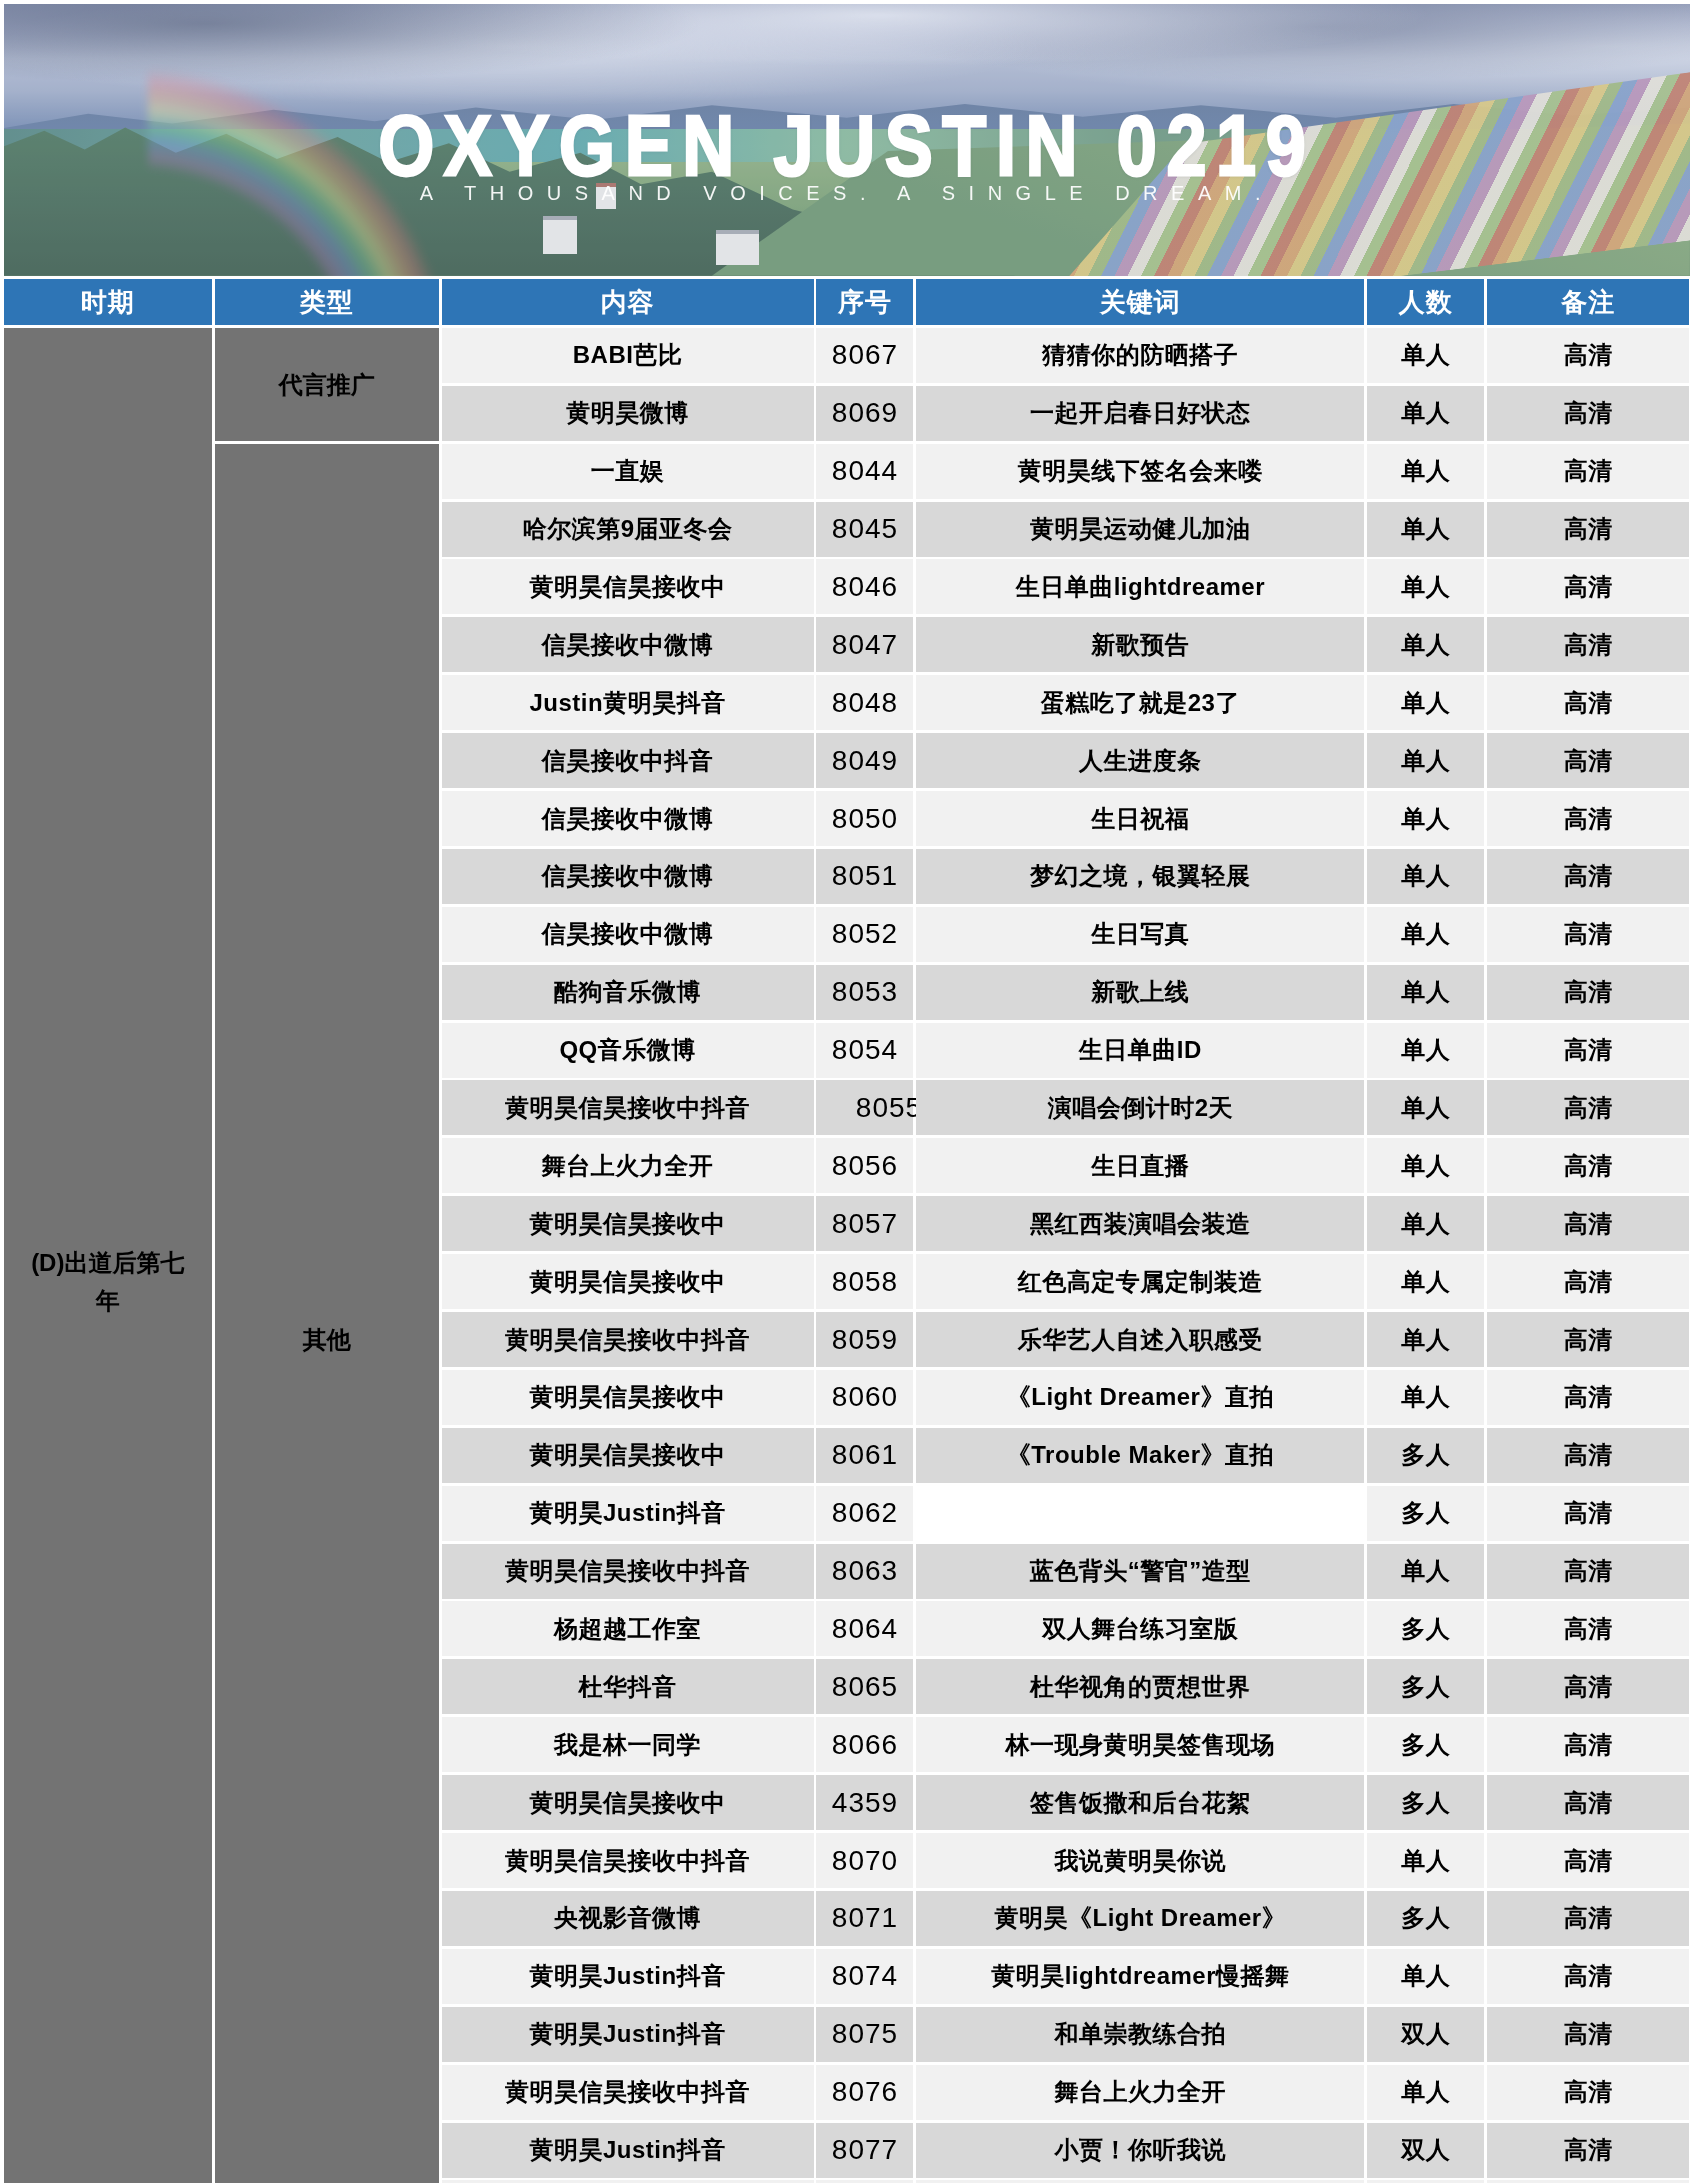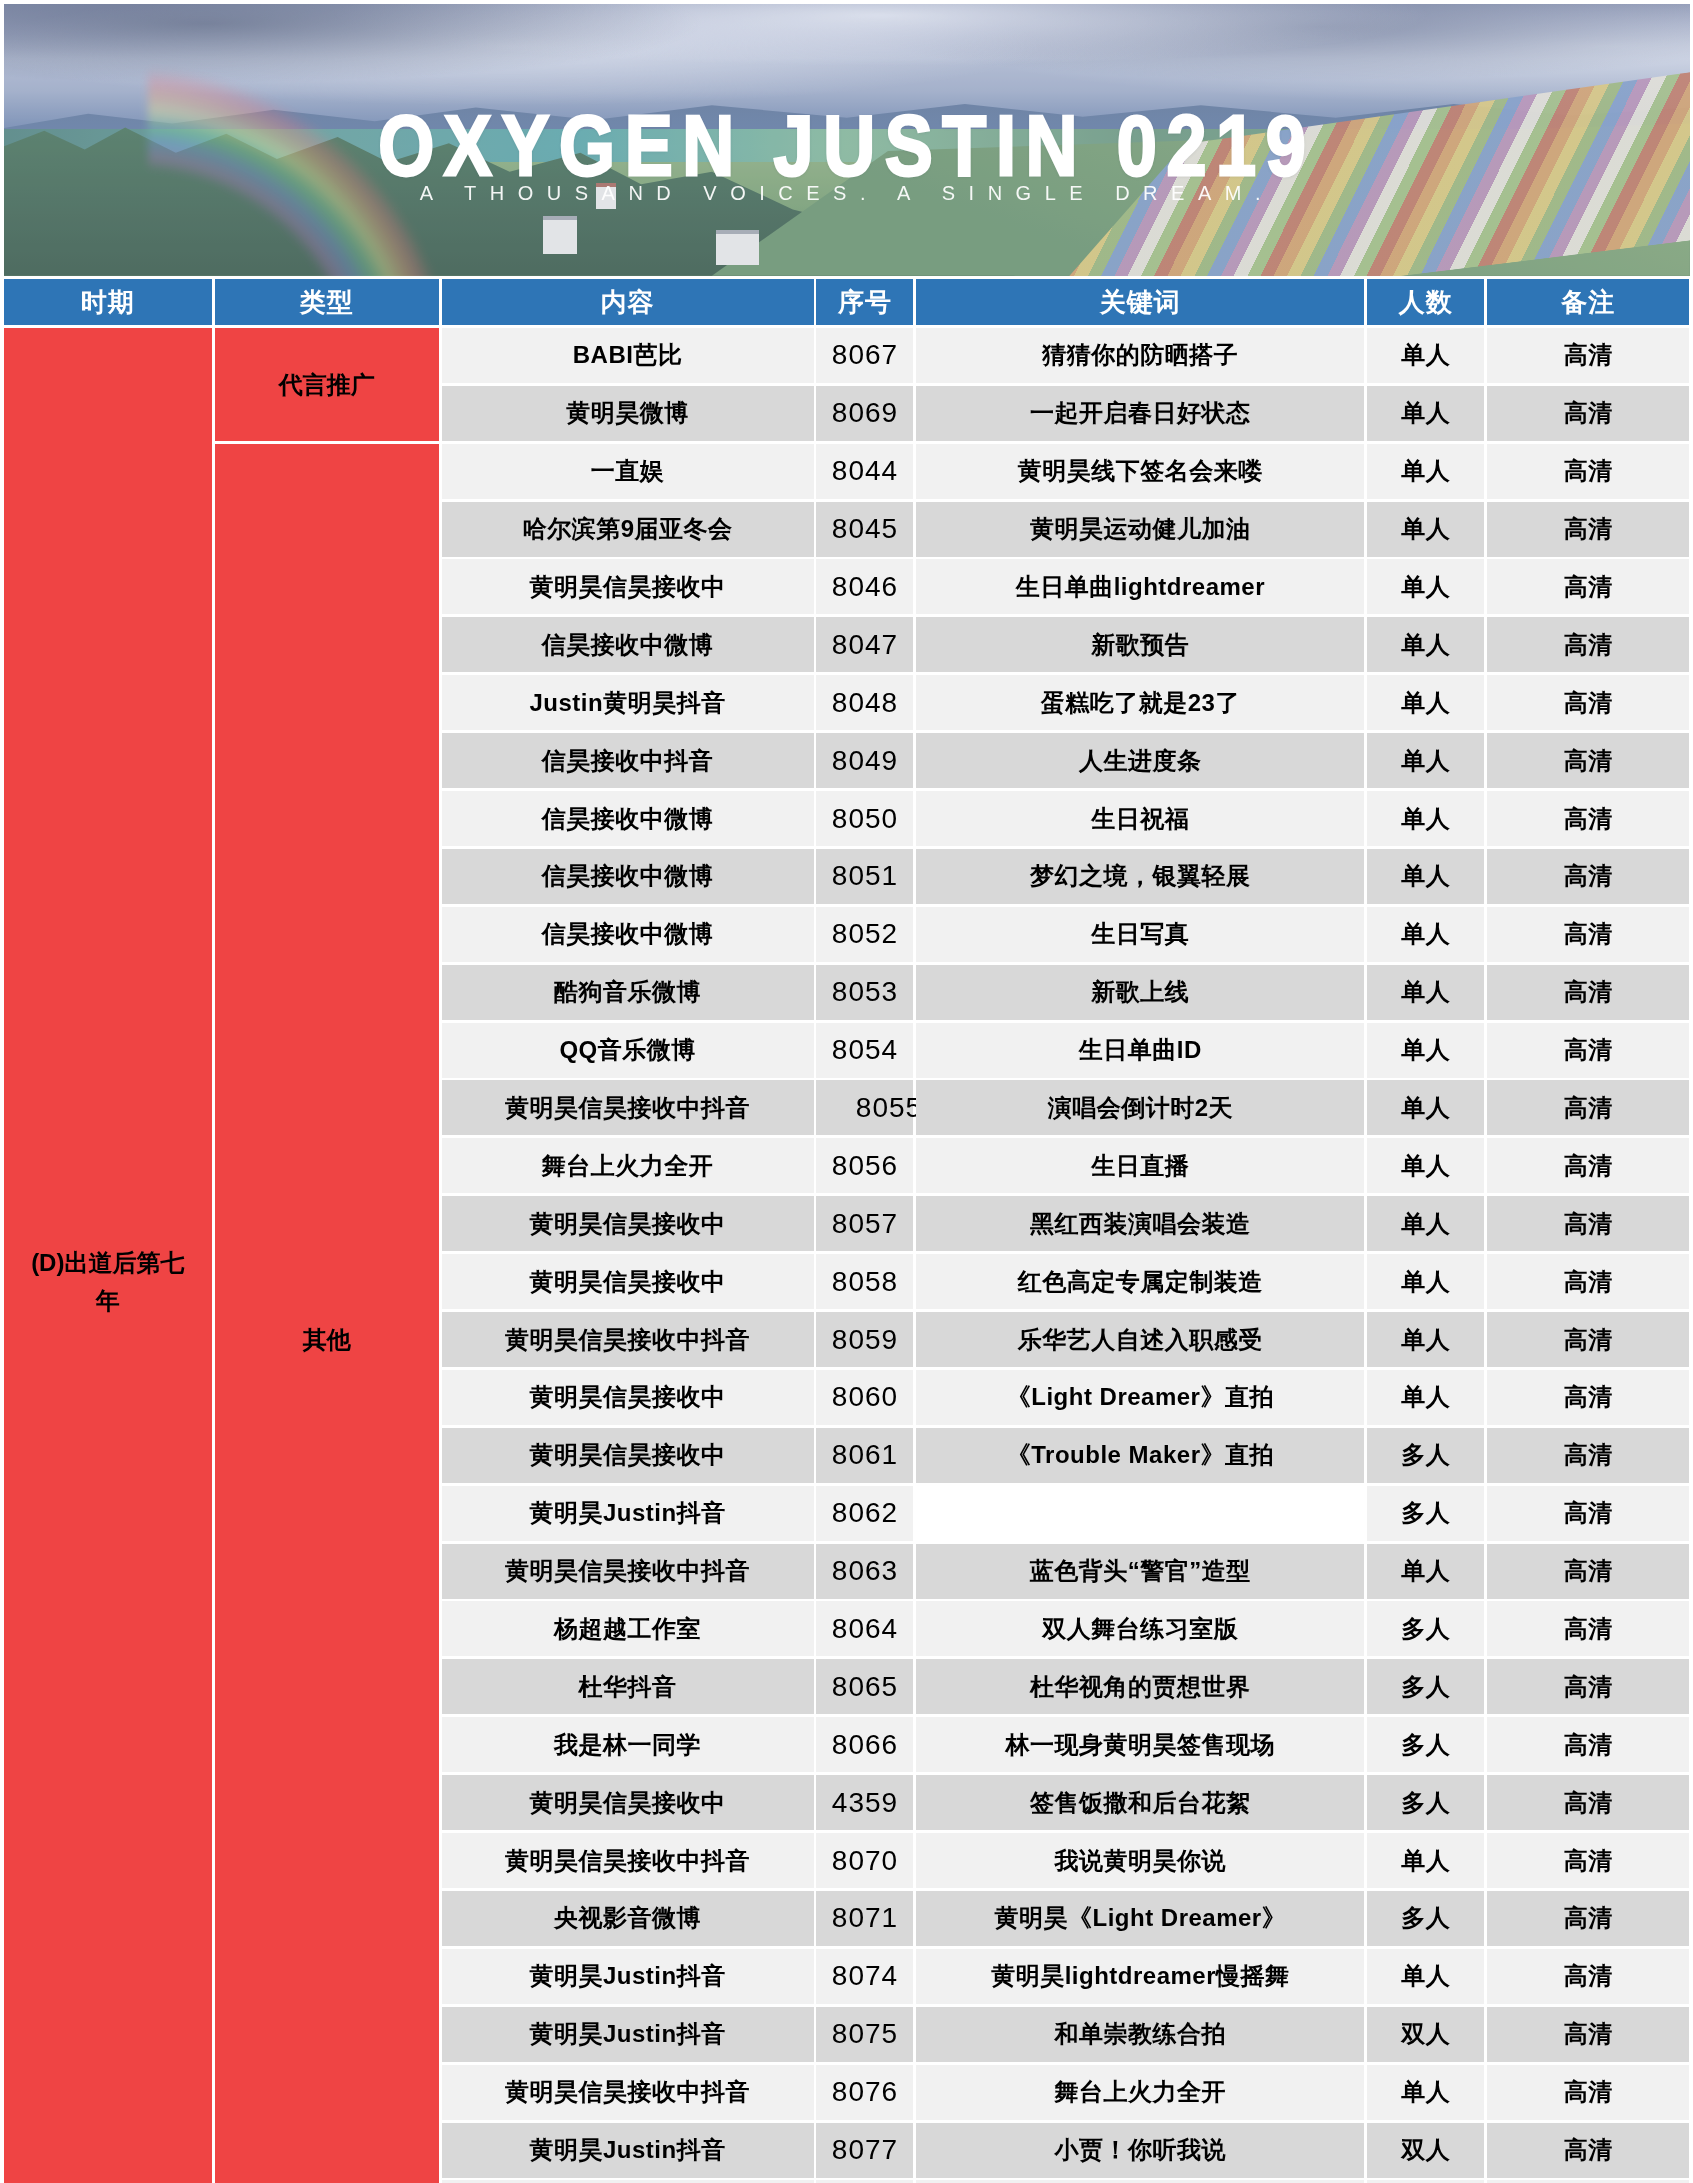--- a/index.html
+++ b/index.html
@@ -67,21 +67,21 @@
     grid-template-columns:208px 224px 372px 97px 448px 117px 202px;
     grid-template-rows:46px repeat(33,55px);
     gap:2.9px;
   }
   .cell{display:flex;align-items:center;justify-content:center;text-align:center;color:#000;}
   .col1{grid-column:1}.col2{grid-column:2}.col3{grid-column:3}.col4{grid-column:4}
   .col5{grid-column:5}.col6{grid-column:6}.col7{grid-column:7}
   .head{grid-row:1;background:#2E75B6;color:#ffffff;font-size:26px;font-weight:700;letter-spacing:1px;}
   .light{background:#F1F1F1;}
   .dark{background:#D8D8D8;}
-  .side{background:#ef4444;font-size:24px;font-weight:600;line-height:1.55;padding:0 17.3px;box-sizing:border-box;}
+  .side{background:#737373;font-size:24px;font-weight:600;line-height:1.55;padding:0 17.3px;box-sizing:border-box;}
   .period{grid-row:2 / span 33;}
   .type-a{grid-row:2 / span 2;}
   .type-b{grid-row:4 / span 31;}
   .data{font-size:24px;font-weight:600;letter-spacing:0.5px;}
   .data.col4{font-size:28px;font-weight:400;letter-spacing:1px;}
   .sliver{grid-row:34;}
 </style>
 </head>
 <body>
 

